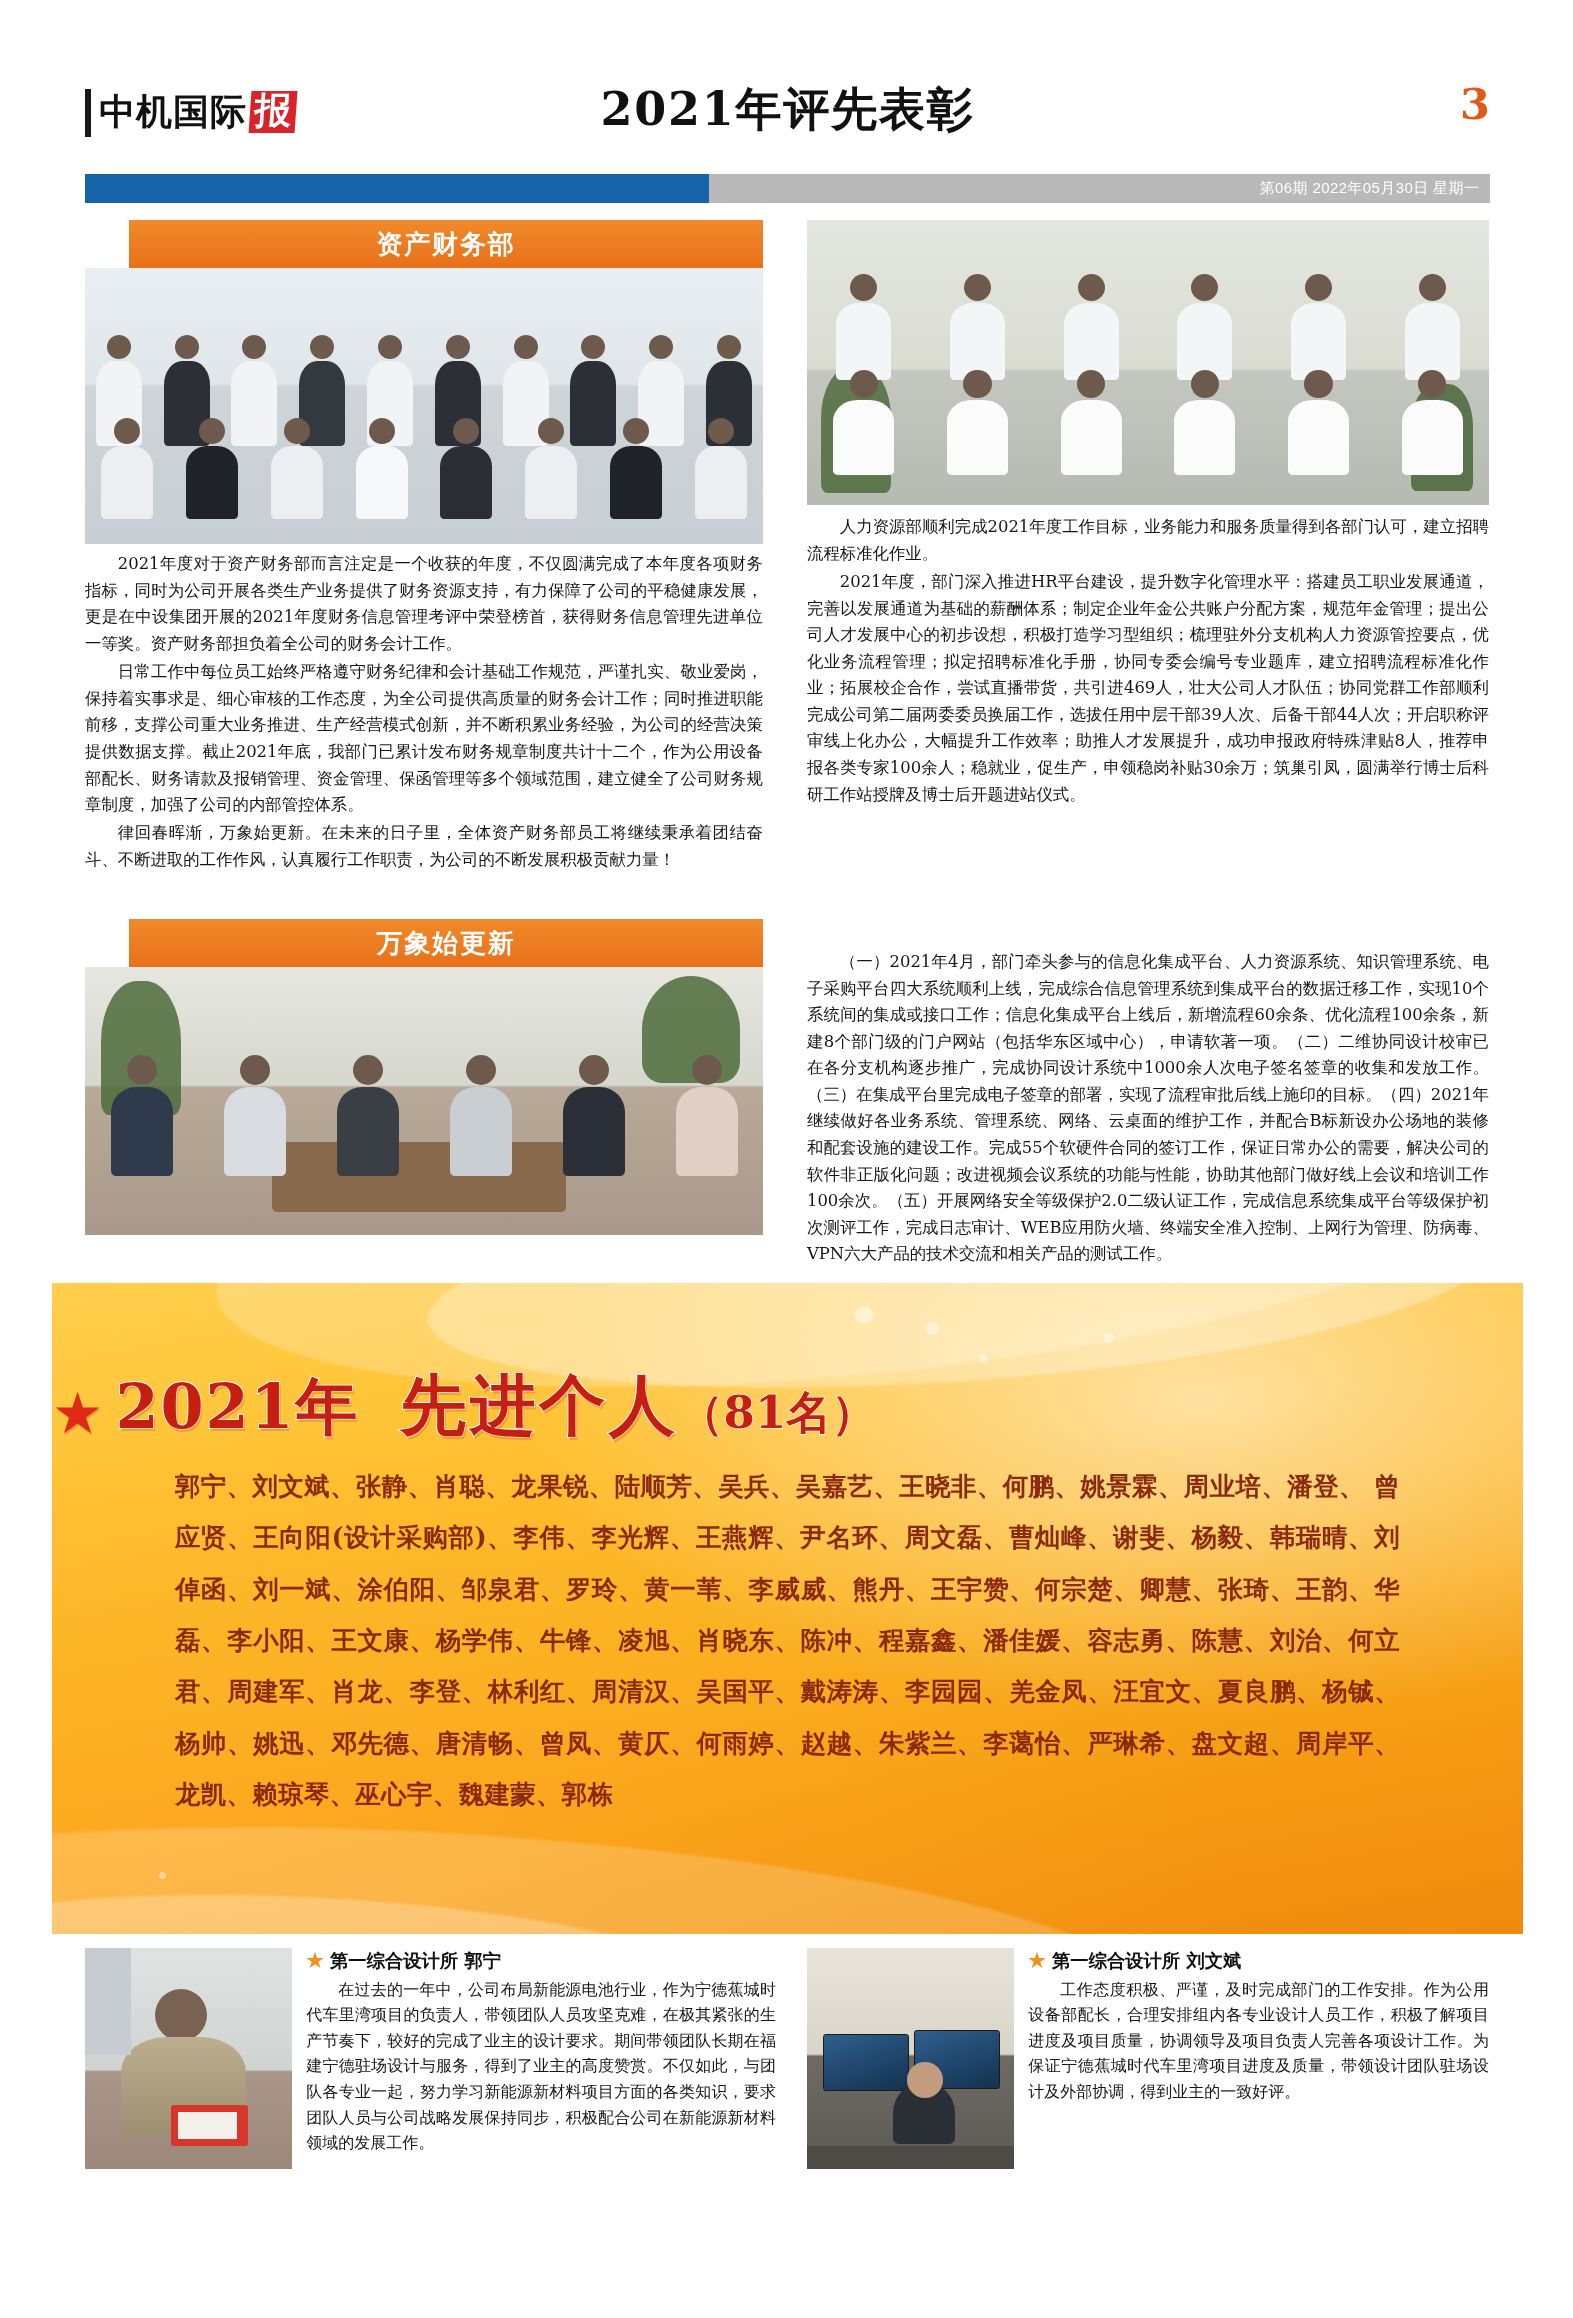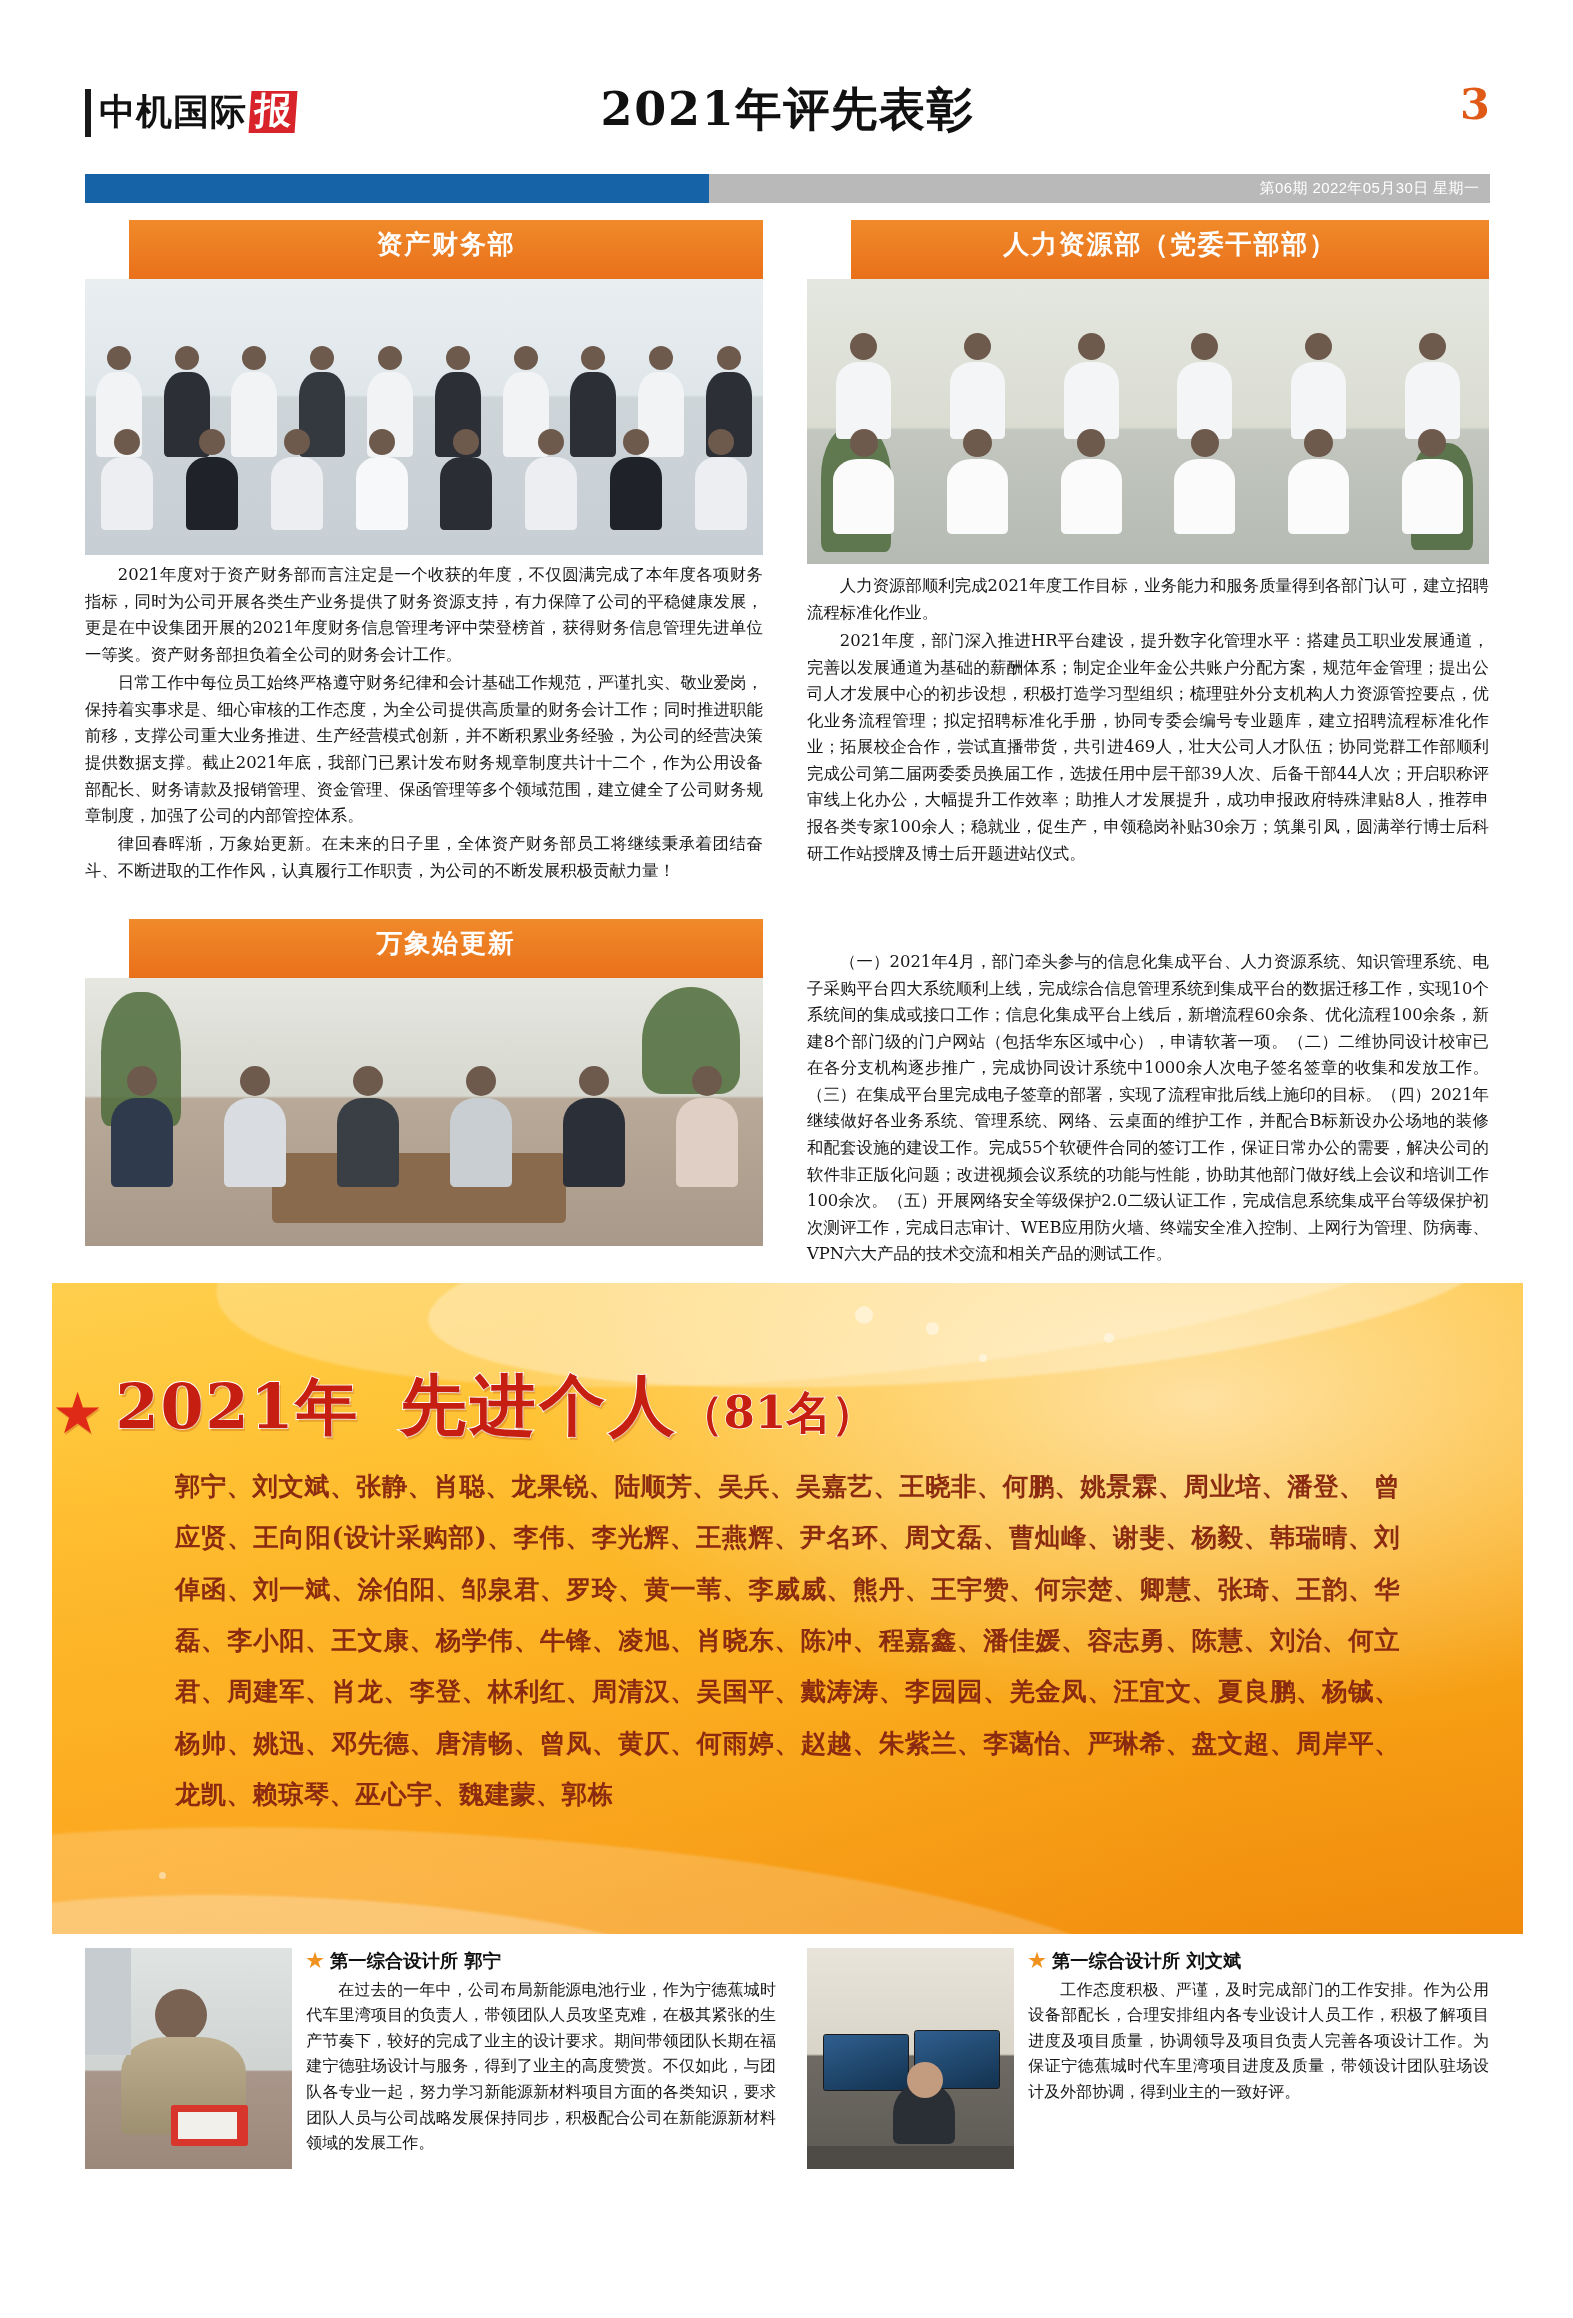--- a/index.html
+++ b/index.html
@@ -99,21 +99,21 @@
 
   
   .banner {
     background: linear-gradient(180deg, #f08a2a 0%, #e9701a 100%);
     color: #fff;
     text-align: center;
     font-family: "DejaVu Serif", serif;
     font-weight: bold;
     font-size: 26px;
     letter-spacing: 1.8px;
-    height: 59px;
+    height: 48px;
     line-height: 48px;
     margin-left: 44px;
   }
 
   .photo {
     width: 100%;
     position: relative;
     overflow: hidden;
     background: #cfd6da;
   }
@@ -429,21 +429,20 @@
           <div class="fig" style="width:62px;">
               <div class="head" style="width:30px;padding-top:30px;"></div>
               <div class="body" style="height:89px;background:#e0cfc4;"></div>
             </div>
         </div>
       </div>
     </div>
   </div>
 
   <div class="col-right" style="top:212px;">
-    <div class="banner">人力资源部（党委干部部）</div>
     <div class="photo" style="height:285px;">
       <div class="ph-people" style="background:linear-gradient(180deg,#e4e7df 0%,#dadcd2 52%,#c3c7c0 53%,#b5bab3 100%);">
         <div class="plant" style="position:absolute;left:14.3px;bottom:12.5px;width:70px;height:125px;background:#4f6b3c;border-radius:40% 40% 8% 8%;"></div>
         <div class="plant" style="position:absolute;right:16px;bottom:14.3px;width:62px;height:107px;background:#4a6639;border-radius:40% 40% 8% 8%;"></div>
         <div class="ph-row" style="bottom:125px;">
           <div class="fig" style="width:55px;">
               <div class="head" style="width:27px;padding-top:27px;"></div>
               <div class="body" style="height:77px;background:#f4f5f7;"></div>
             </div>
           <div class="fig" style="width:55px;">

